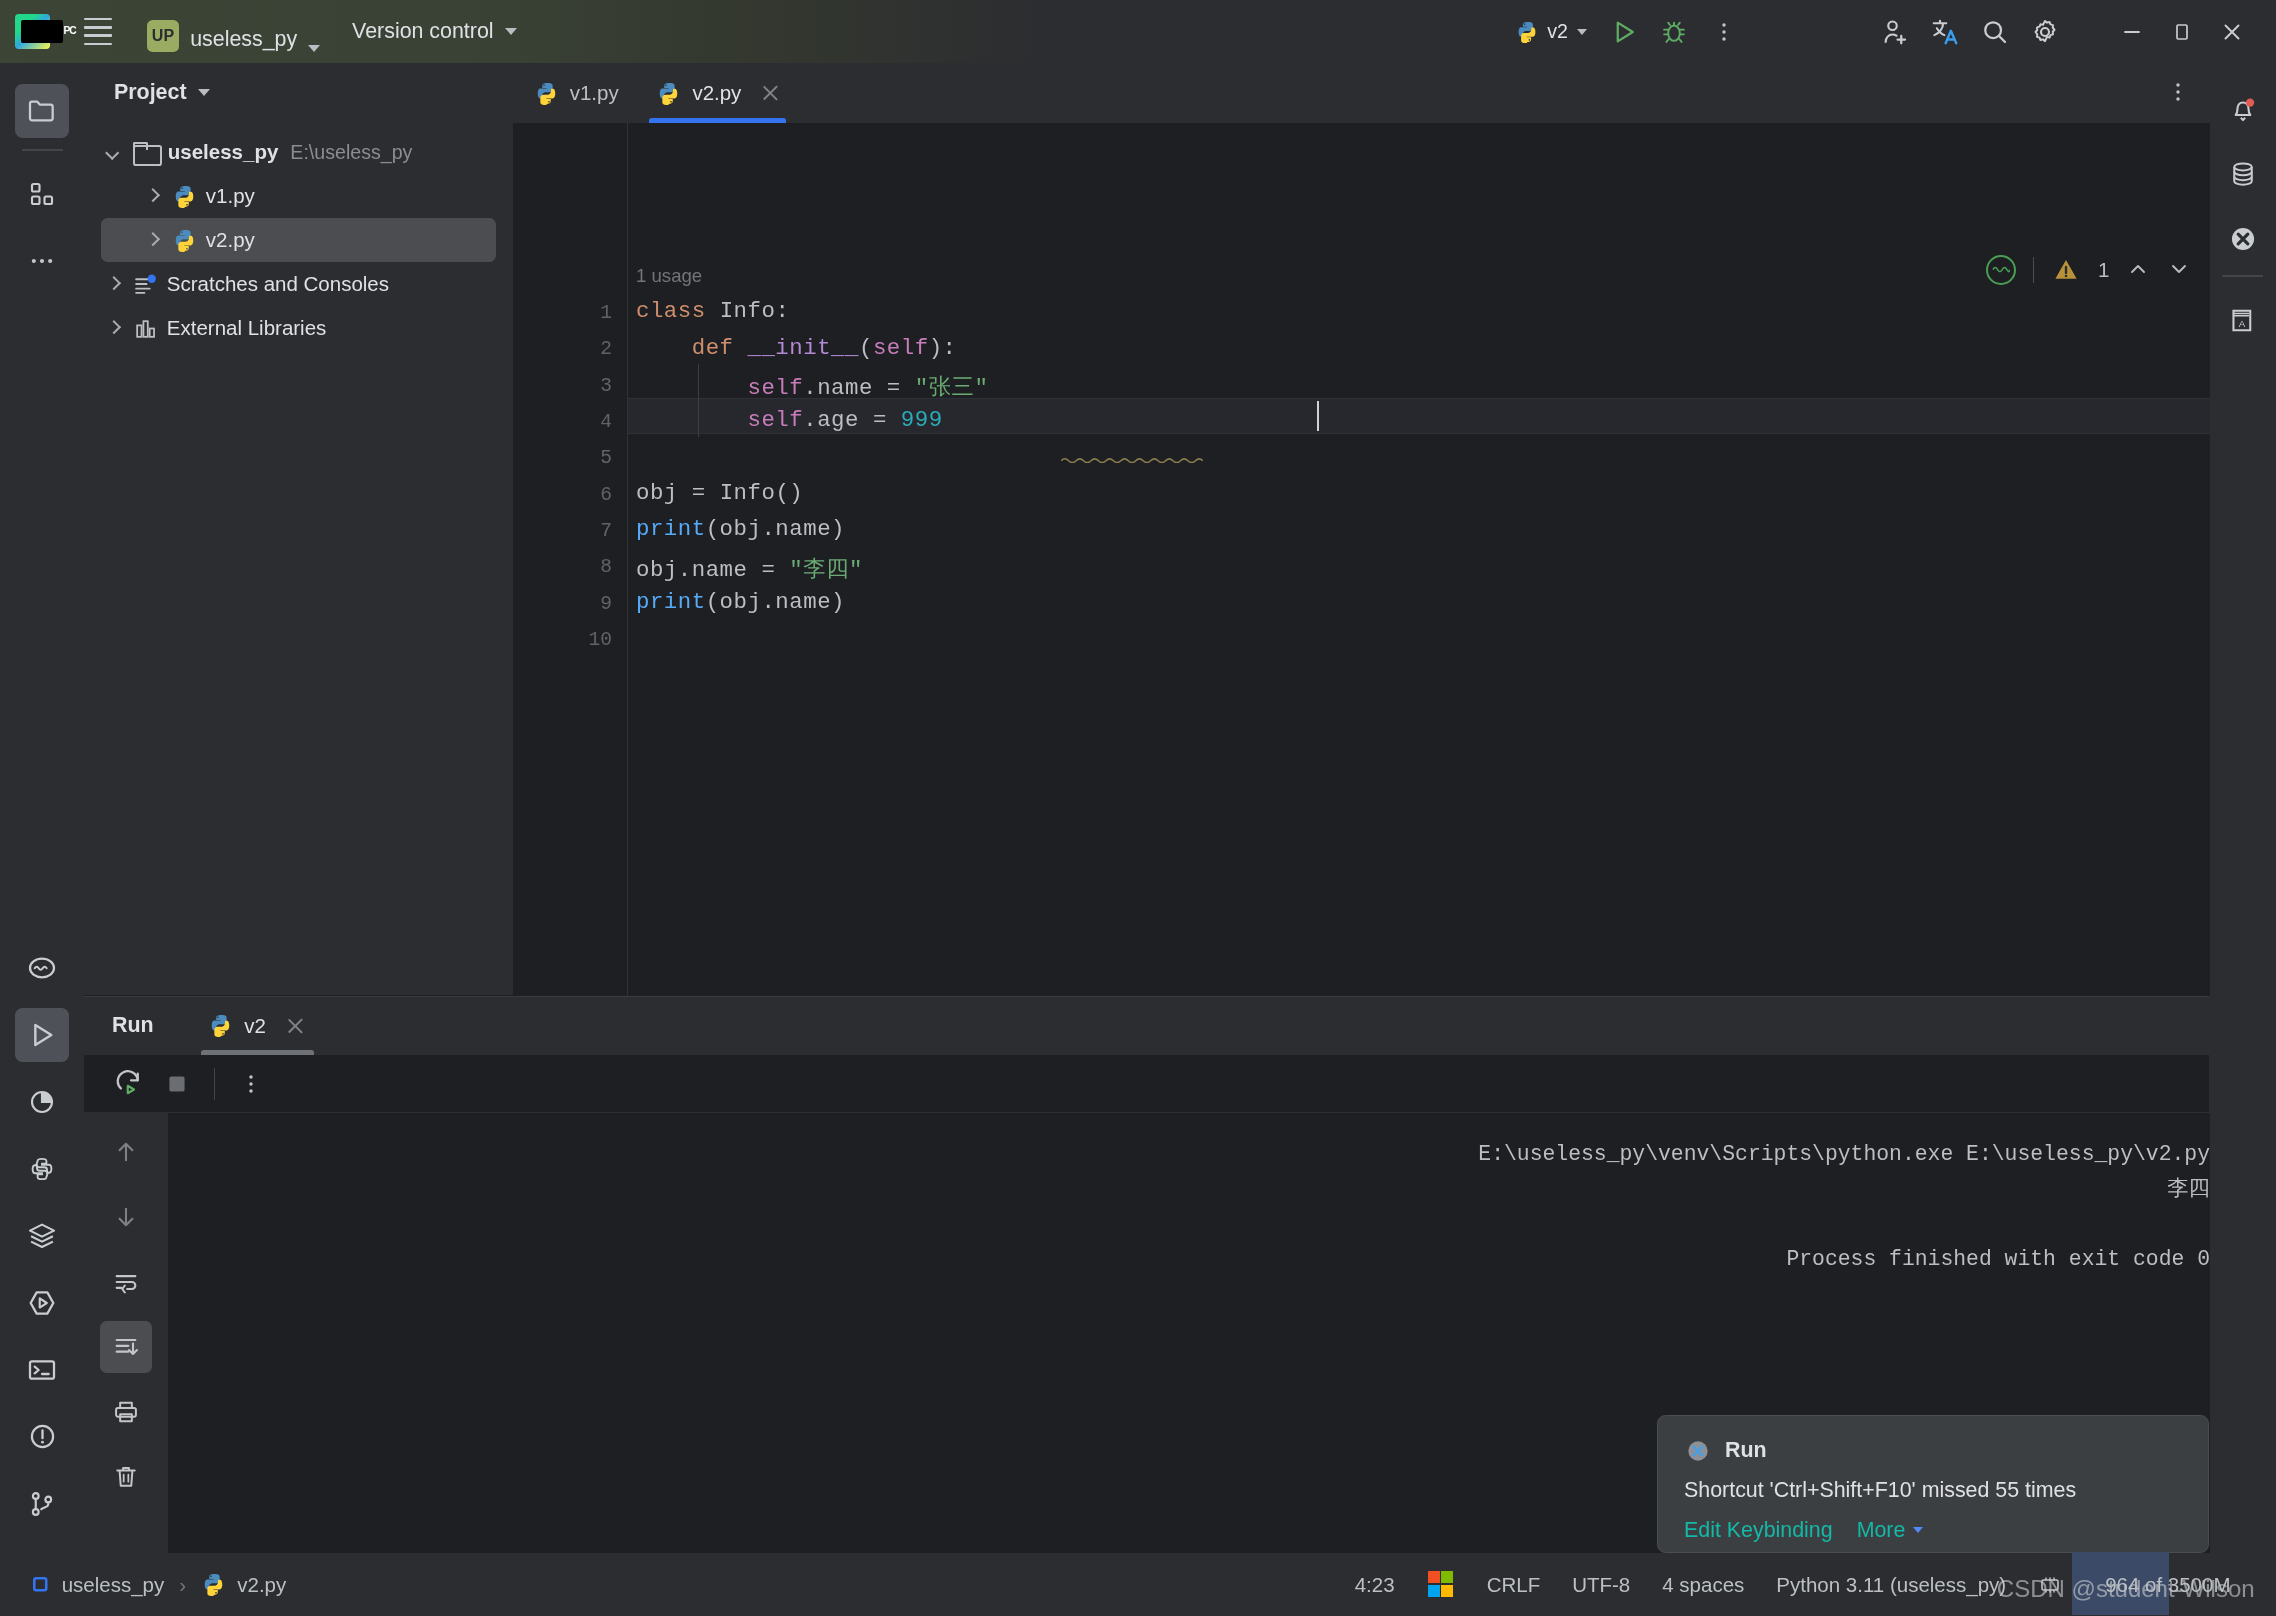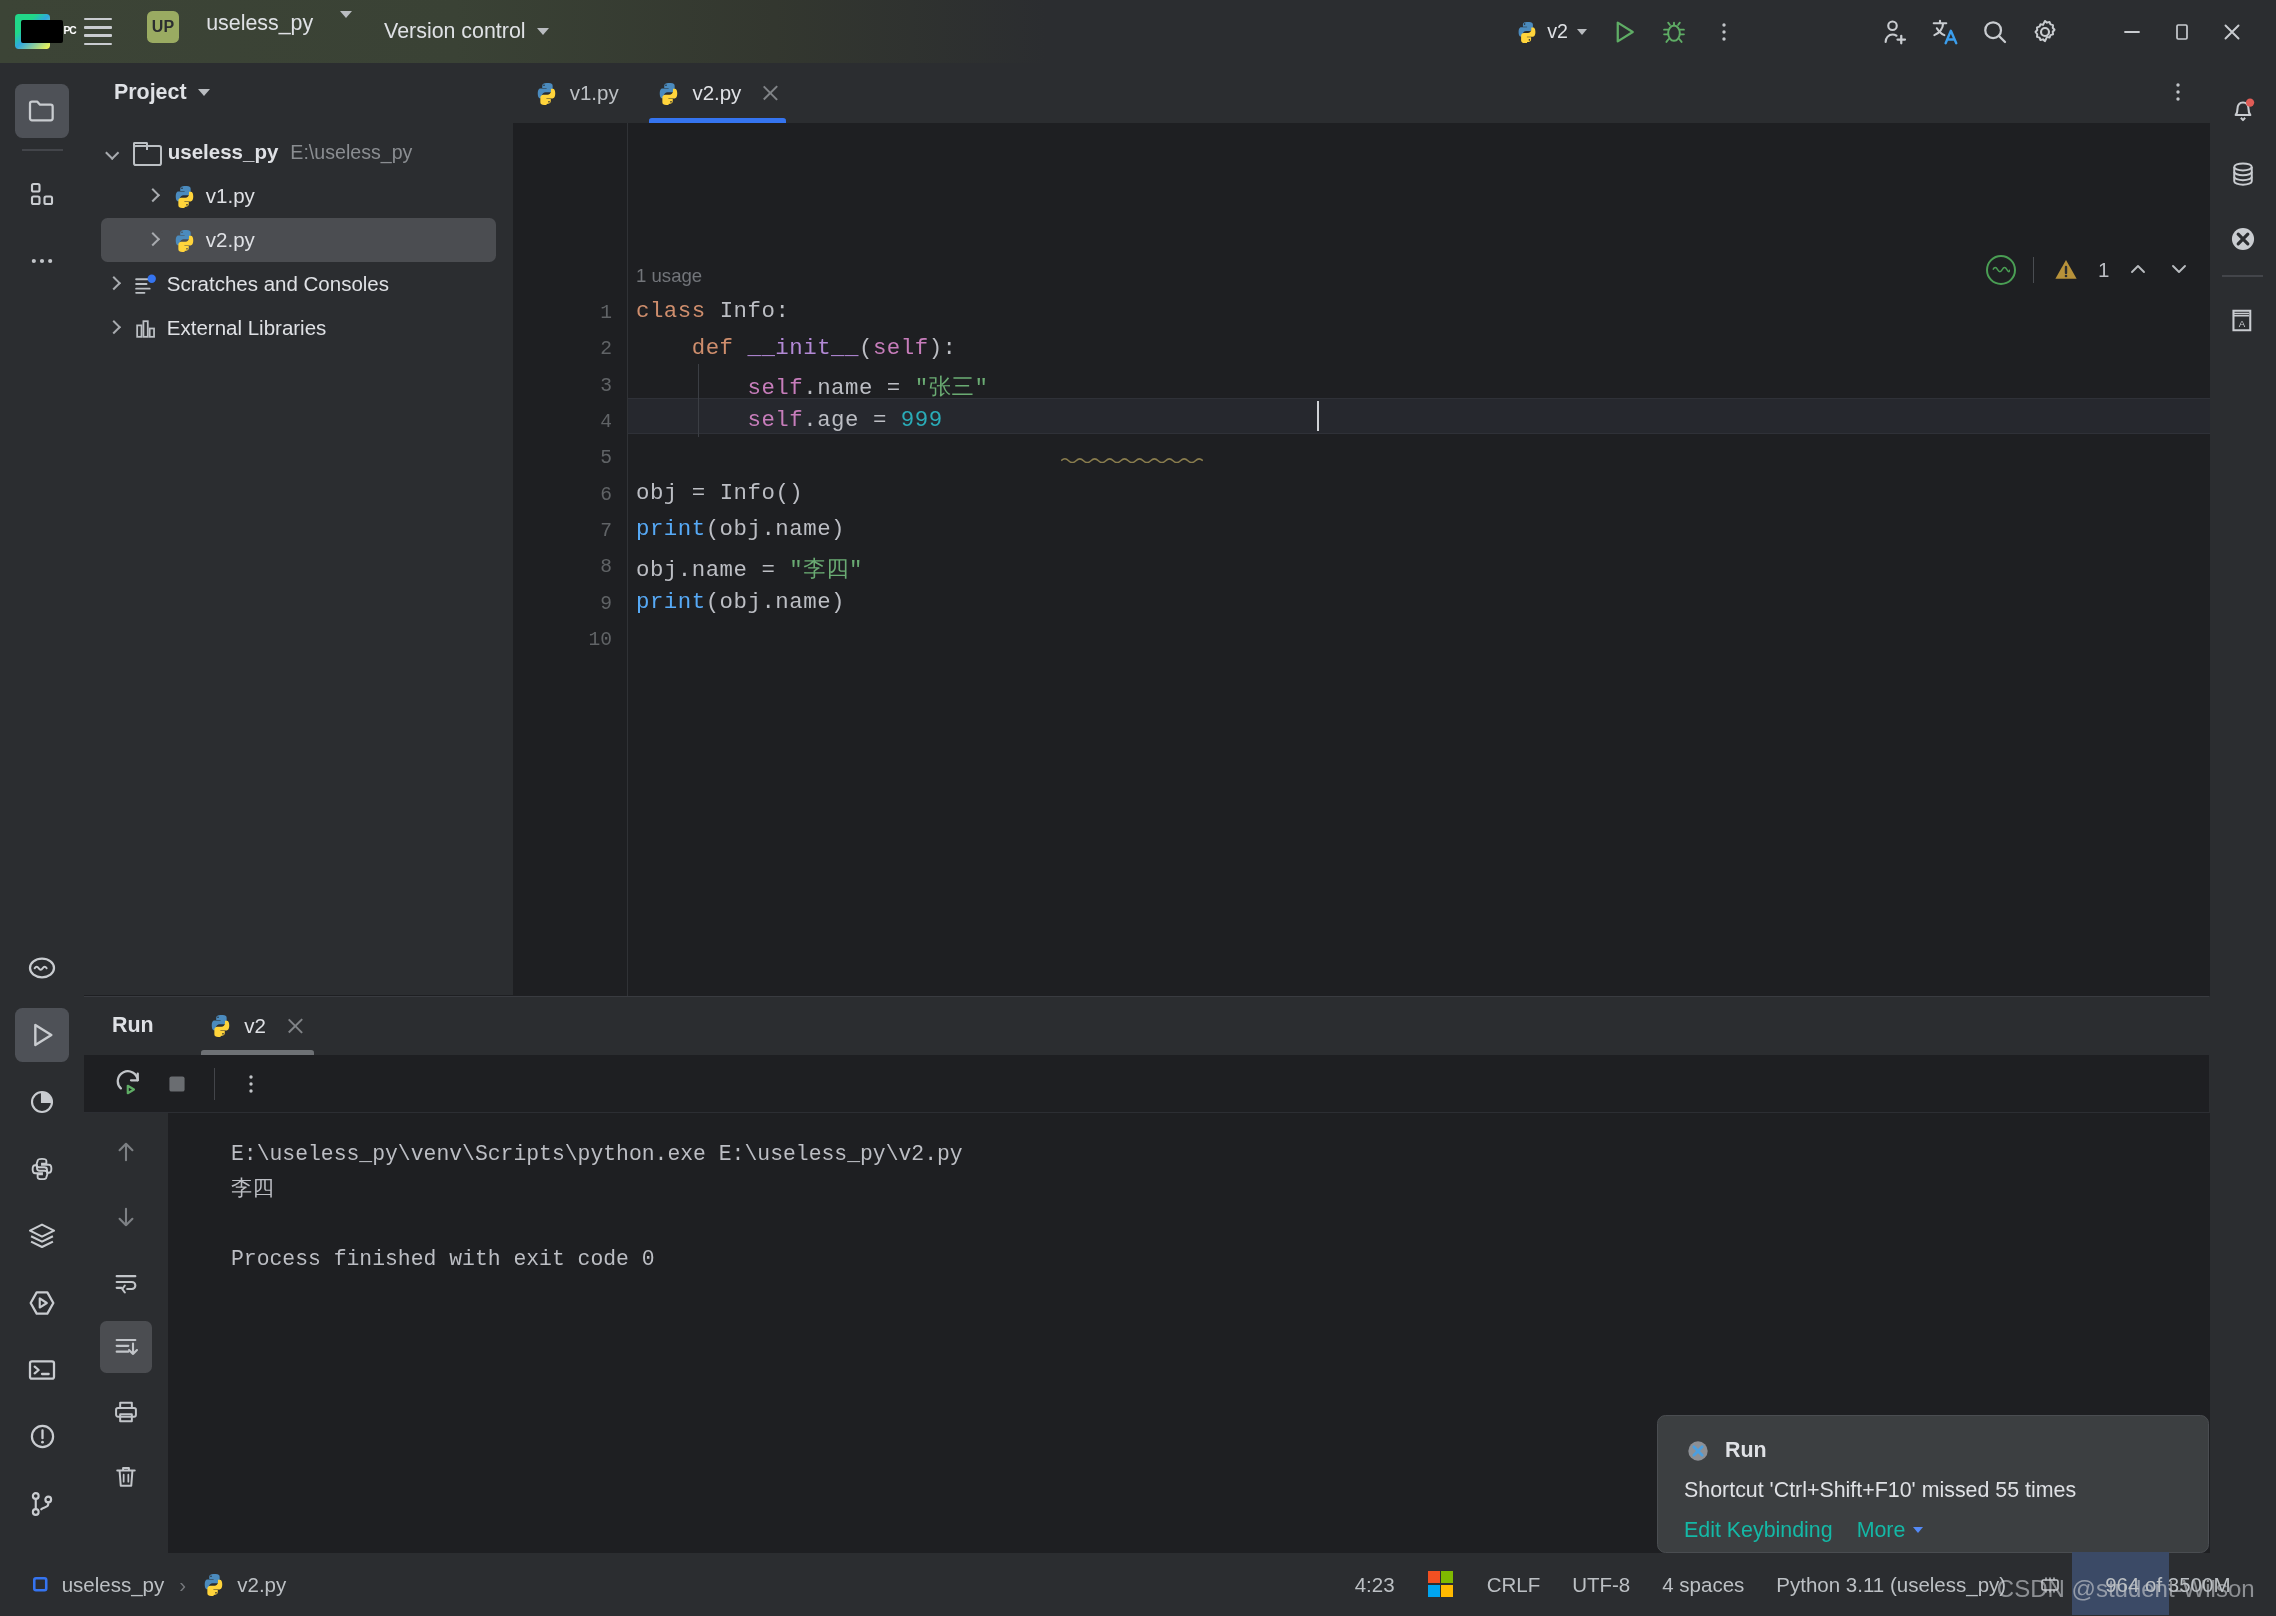--- a/index.html
+++ b/index.html
@@ -22,21 +22,21 @@
     position:absolute; left:1.9px; top:1.9px; width:35px; height:35px; border-radius:3.7px;
     background: linear-gradient(135deg,#21d789 0%, #21d789 30%, #2fa8e0 50%, #fcf84a 100%);
   }
   #tb-logo .inner {
     position:absolute; left:8.4px; top:8.4px; width:22.4px; height:22.4px; background:#000; border-radius:1.9px;
     color:#fff; font-size:10.3px; font-weight:bold; text-align:center; line-height:22.4px; letter-spacing:-0.9px;padding-left:42px;
   }
   .hamburger { width: 43px; height: 43px; margin-left: 24px; display:flex; flex-direction:column;
     justify-content:center; align-items:center; gap:5.6px; cursor:pointer; border-radius:4.7px; }
   .hamburger i { display:block; width:28px; height:2.8px; background:#c9ccd0; border-radius:0.9px; }
-  #proj-chip { display:flex; align-items:flex-start; margin-left: 22.4px; height:41px; padding: 0 5.6px; border-radius:5.6px; cursor:pointer;gap:16px; }
+  #proj-chip { display:flex; align-items:flex-end; margin-left: 22.4px; height:41px; padding: 0 5.6px; border-radius:5.6px; cursor:pointer; }
   #proj-badge { width:32px; height:32px; border-radius:5.6px; background:#9aab62; color:#2b2d30;
     font-size:16px; font-weight:bold; display:flex; align-items:center; justify-content:center; }
   #proj-name { color:#dfe1e5; font-size:21.4px; margin-left:11.2px; }
   .chev { width:0;height:0; border-left:6.5px solid transparent; border-right:6.5px solid transparent;
     border-top:7.5px solid #b9bcc0; margin-left:11.2px; }
   #vcs-chip { display:flex; align-items:center; margin-left:20.5px; height:41px; padding:0 5.6px; border-radius:5.6px; cursor:pointer; }
   #vcs-label { color:#dfe1e5; font-size:21.4px; }
 
   #tb-right { position:absolute; right: 0; top:0; height:63px; display:flex; align-items:center; }
   .tbbtn { width:50px; height:50px; display:flex; align-items:center; justify-content:center; cursor:pointer; border-radius:5.6px; }
@@ -137,21 +137,21 @@
   #run-toolbar { position:absolute; left:0; top:59px; width:2125px; height:58px; background:#1e1f22;
     display:flex; align-items:center; border-bottom:0.9px solid #2c2e33; }
   .rbtn { width:48px; height:48px; display:flex; align-items:center; justify-content:center; cursor:pointer; border-radius:5.6px; }
   .rdiv { width:0.9px; height:32px; background:#43454a; margin:0 13px; }
 
   #console-gutter { position:absolute; left:0; top:117px; width:84px; height:441px; background:#2b2d30; }
   .cg-btn { width:52px; height:52px; margin:13px auto 0 auto; display:flex; align-items:center;
     justify-content:center; border-radius:6.5px; cursor:pointer; }
   .cg-btn.active { background:#4b4d51; }
   #console-out { position:absolute; left:84px; top:117px; width:2042px; height:441px; background:#1e1f22; padding:24px 0 0 63px; }
-  .cout { font-family:"Liberation Mono", monospace; font-size:21.4px; color:#bcbec4; line-height:35px; white-space:pre; }
+  .cout { font-family:"Liberation Mono", monospace; font-size:21.4px; color:#bcbec4; line-height:35px; white-space:pre;text-align:right; }
 
   
   #notif { position:absolute; right:67px; bottom:63px; width:552px; height:138px;
     background:#3c3f41; border:0.9px solid #4a4d51; border-radius:8.4px; padding:20.5px 26px; }
   #notif-head { display:flex; align-items:center; }
   #notif-title { color:#dfe1e5; font-size:21.4px; font-weight:bold; margin-left:13px; }
   #notif-msg { color:#dfe1e5; font-size:21.4px; margin-top:13px; }
   #notif-actions { display:flex; align-items:center; margin-top:15px; gap:24px; }
   .nlink { color:#14b8a6; font-size:21.4px; cursor:pointer; }
   .chev-b { width:0;height:0; border-left:5.6px solid transparent; border-right:5.6px solid transparent;

